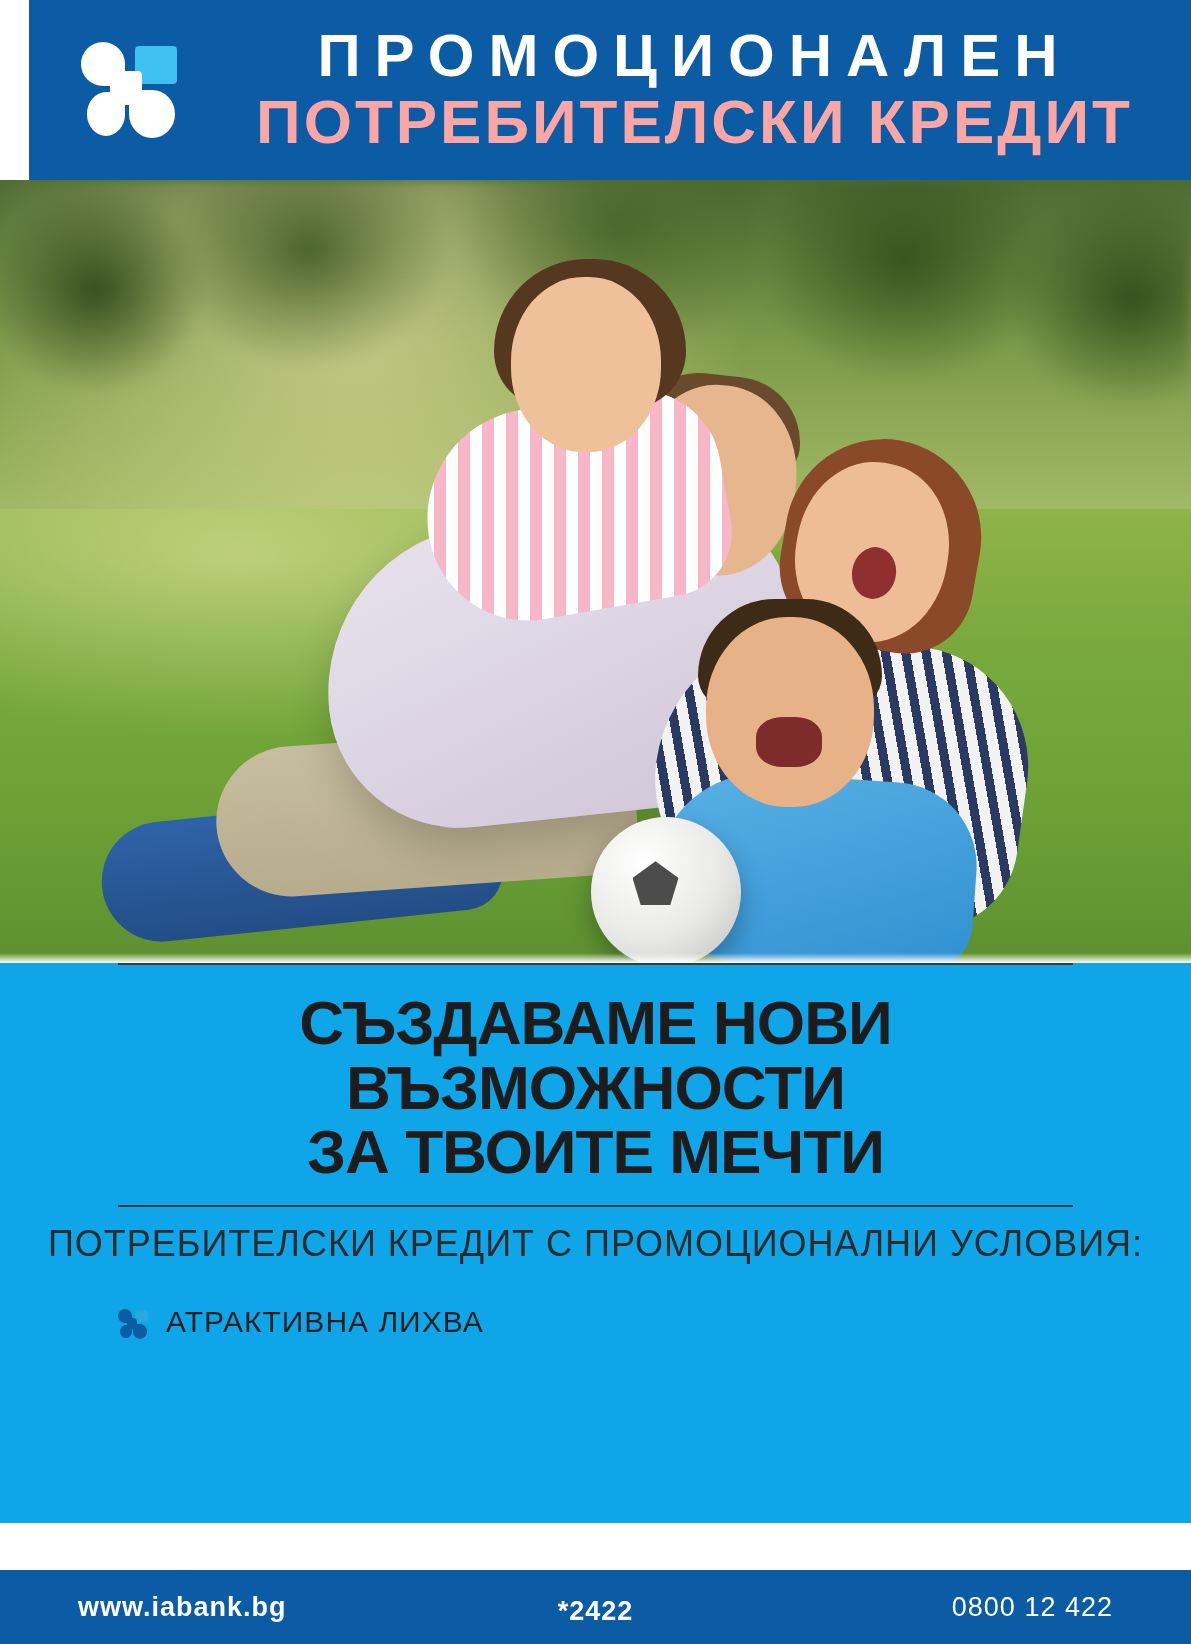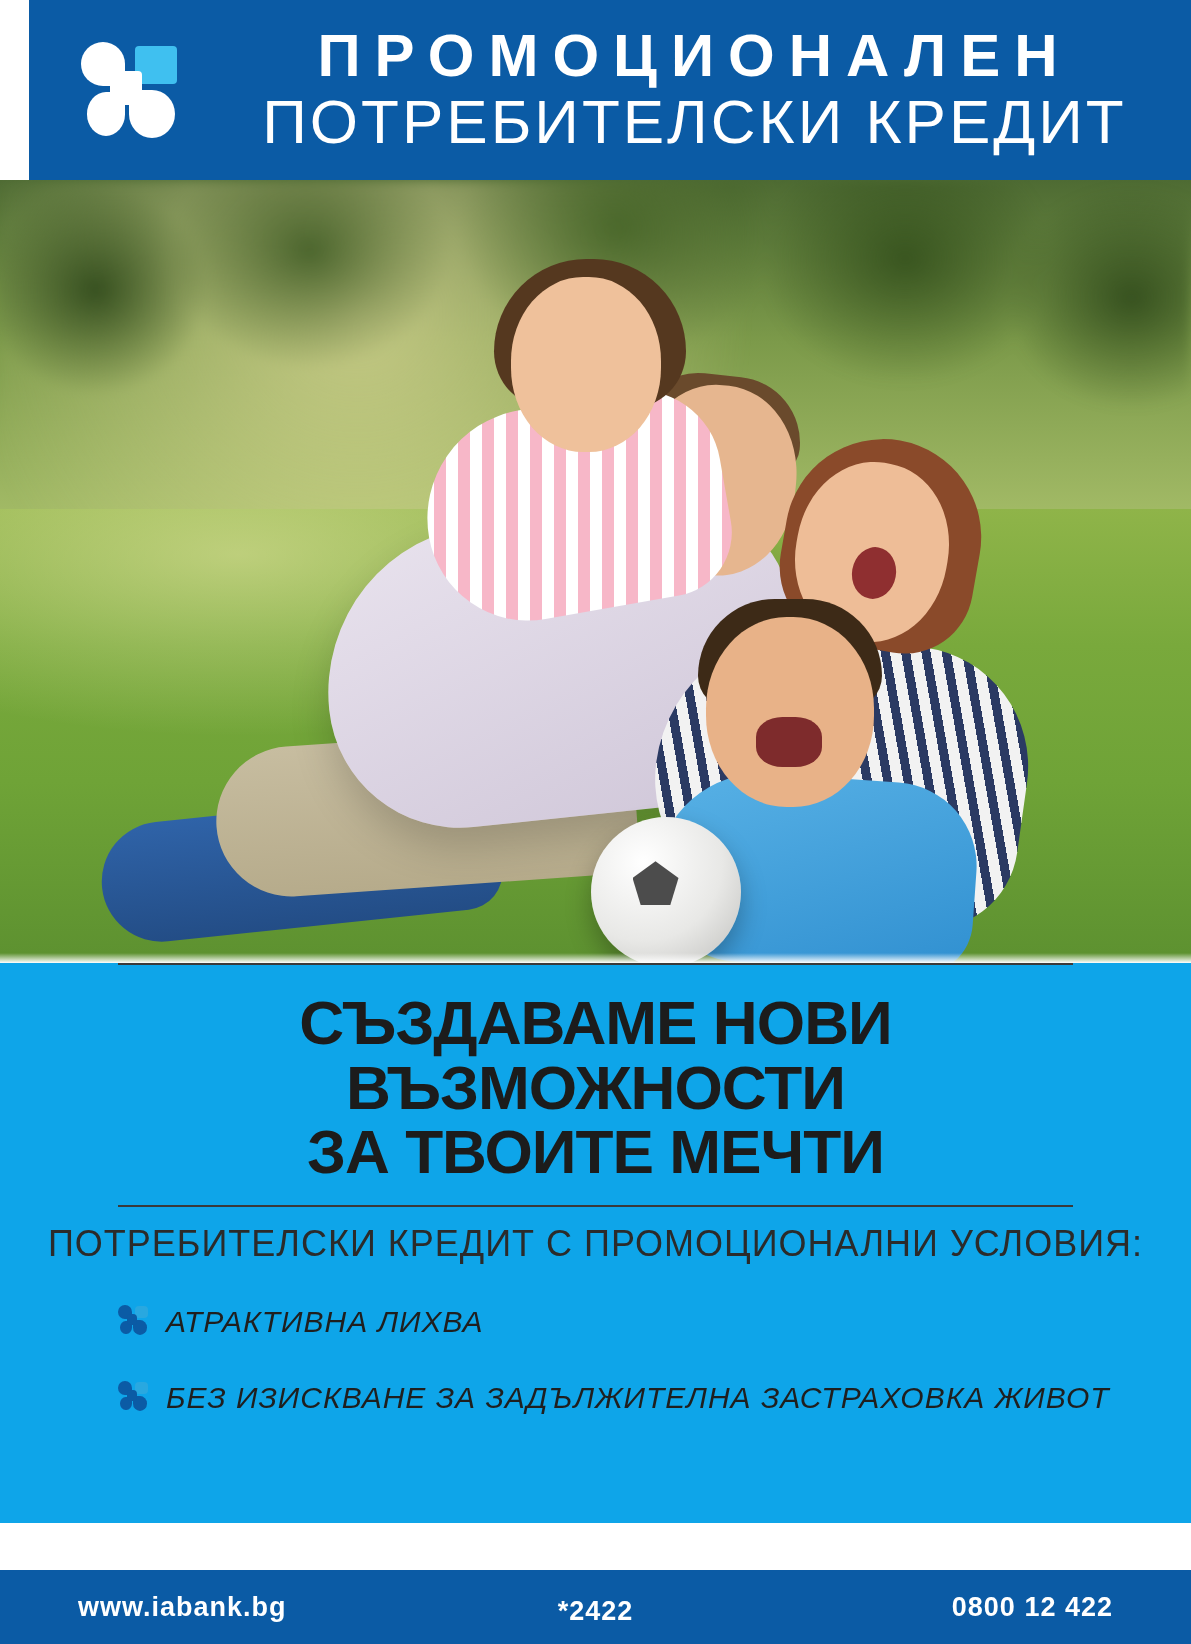--- a/index.html
+++ b/index.html
@@ -47,23 +47,23 @@
   }
   .header-line1 {
     color: #ffffff;
     font-size: 60px;
     font-weight: bold;
     letter-spacing: 14px;
     line-height: 1.02;
     white-space: nowrap;
   }
   .header-line2 {
-    color: #ffffff;
+    color: #fca5a5;
     font-size: 62px;
-    font-weight: normal;
+    font-weight: bold;
     letter-spacing: 3px;
     line-height: 1.04;
     white-space: nowrap;
     margin-top: 4px;
   }
 
   
   .hero {
     position: absolute;
     left: 0;
@@ -264,23 +264,22 @@
     font-size: 36px;
     letter-spacing: 1px;
   }
   .bullets {
     margin: 40px 0 0 118px;
     padding: 0;
     list-style: none;
   }
   .bullets li {
     display: flex;
-    align-items: flex-start;
+    align-items: flex-end;
     margin-bottom: 42px;
-    font-style: italic;
   }
   .bullet-icon {
     width: 30px;
     height: 30px;
     position: relative;
     flex: 0 0 auto;
     margin-right: 18px;
   }
   .bullet-text {
     font-size: 30px;
@@ -328,21 +327,21 @@
     letter-spacing: 1px;
     margin-top: 8px;
   }
   .footer-phone {
     width: 33%;
     text-align: right;
     padding-right: 78px;
     box-sizing: border-box;
     color: #ffffff;
     font-size: 27px;
-    font-weight: bold;
+    font-weight: normal;
     letter-spacing: 1px;
   }
 </style>
 </head>
 <body>
 
 <div class="header">
   <div class="logo-wrap">
     <div class="logo">
       <span class="mark">
@@ -407,32 +406,20 @@
         <span class="mark">
           <i class="tl"></i>
             <i class="tr"></i>
             <i class="bl"></i>
             <i class="br"></i>
             <i class="notch"></i>
         </span>
       </span>
       <span class="bullet-text">АТРАКТИВНА ЛИХВА</span>
     </li>
-    <li>
-      <span class="bullet-icon">
-        <span class="mark">
-          <i class="tl"></i>
-            <i class="tr"></i>
-            <i class="bl"></i>
-            <i class="br"></i>
-            <i class="notch"></i>
-        </span>
-      </span>
-      <span class="bullet-text">БЕЗ ИЗИСКВАНЕ ЗА ЗАДЪЛЖИТЕЛНА ЗАСТРАХОВКА ЖИВОТ</span>
-    </li>
   </ul>
 </div>
 
 <div class="footer">
   <div class="footer-site">www.iabank.bg</div>
   <div class="footer-short">*2422</div>
   <div class="footer-phone">0800 12 422</div>
 </div>
 
 </body></html>

